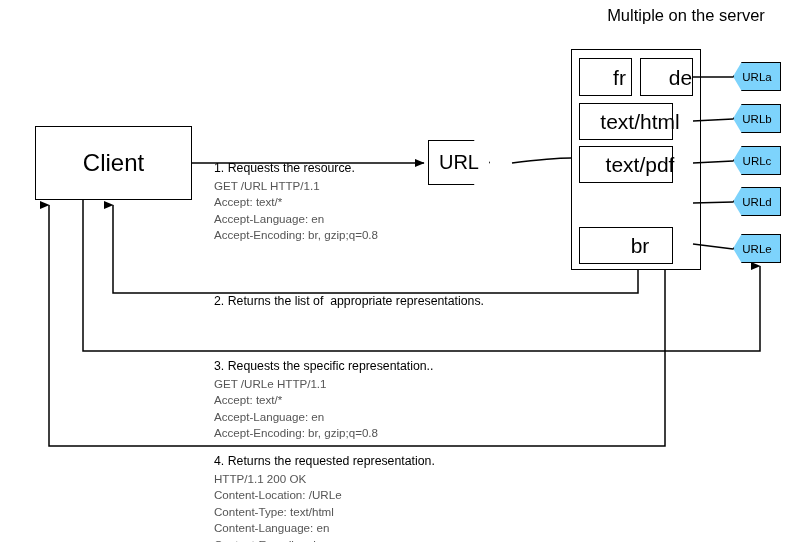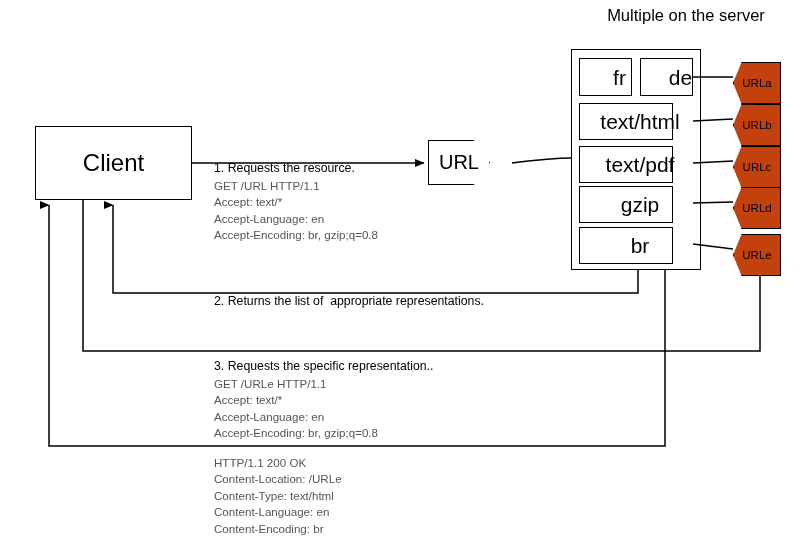--- a/index.html
+++ b/index.html
@@ -82,28 +82,28 @@
   }
   .rep-html { top: 103px; }
   .rep-pdf  { top: 146px; }
   .rep-gzip { top: 186px; }
   .rep-br   { top: 227px; }
 
   
   .urltag {
     position: absolute;
     width: 48px;
-    height: 42px;
+    height: 29px;
     left: 733px;
     display: flex;
     align-items: center;
     justify-content: center;
     font-size: 11.5px;
     color: #000;
-    background: #c2410c;
+    background: #7dd3fc;
     border: 1.3px solid #000;
     box-sizing: border-box;
   }
   .urltag-a { top: 62px; }
   .urltag-b { top: 104px; }
   .urltag-c { top: 146px; }
   .urltag-d { top: 187px; }
   .urltag-e { top: 234px; }
 
   
@@ -200,21 +200,20 @@
   </svg>
 
   <div class="server-title">Multiple on the server</div>
 
   <div class="server-box"></div>
 
   <div class="rep rep-lang rep-fr">fr</div>
   <div class="rep rep-lang rep-de">de</div>
   <div class="rep rep-wide rep-html">text/html</div>
   <div class="rep rep-wide rep-pdf">text/pdf</div>
-  <div class="rep rep-wide rep-gzip">gzip</div>
   <div class="rep rep-wide rep-br">br</div>
 
   <div class="urltag urltag-a" style="clip-path: polygon(18% 0, 100% 0, 100% 100%, 18% 100%, 0 50%);">URLa</div>
   <div class="urltag urltag-b" style="clip-path: polygon(18% 0, 100% 0, 100% 100%, 18% 100%, 0 50%);">URLb</div>
   <div class="urltag urltag-c" style="clip-path: polygon(18% 0, 100% 0, 100% 100%, 18% 100%, 0 50%);">URLc</div>
   <div class="urltag urltag-d" style="clip-path: polygon(18% 0, 100% 0, 100% 100%, 18% 100%, 0 50%);">URLd</div>
   <div class="urltag urltag-e" style="clip-path: polygon(18% 0, 100% 0, 100% 100%, 18% 100%, 0 50%);">URLe</div>
 
   <div class="client-box">Client</div>
 
@@ -234,20 +233,21 @@
 
   <div class="step step3">
     <div class="step-title">3. Requests the specific representation..</div>
     <div class="step-lines">GET /URLe HTTP/1.1
 Accept: text/*
 Accept-Language: en
 Accept-Encoding: br, gzip;q=0.8</div>
   </div>
 
   <div class="step step4">
+    <div class="step-title">4. Returns the requested representation.</div>
     <div class="step-lines">HTTP/1.1 200 OK
 Content-Location: /URLe
 Content-Type: text/html
 Content-Language: en
 Content-Encoding: br</div>
   </div>
 
 </div>
 
 </body></html>

